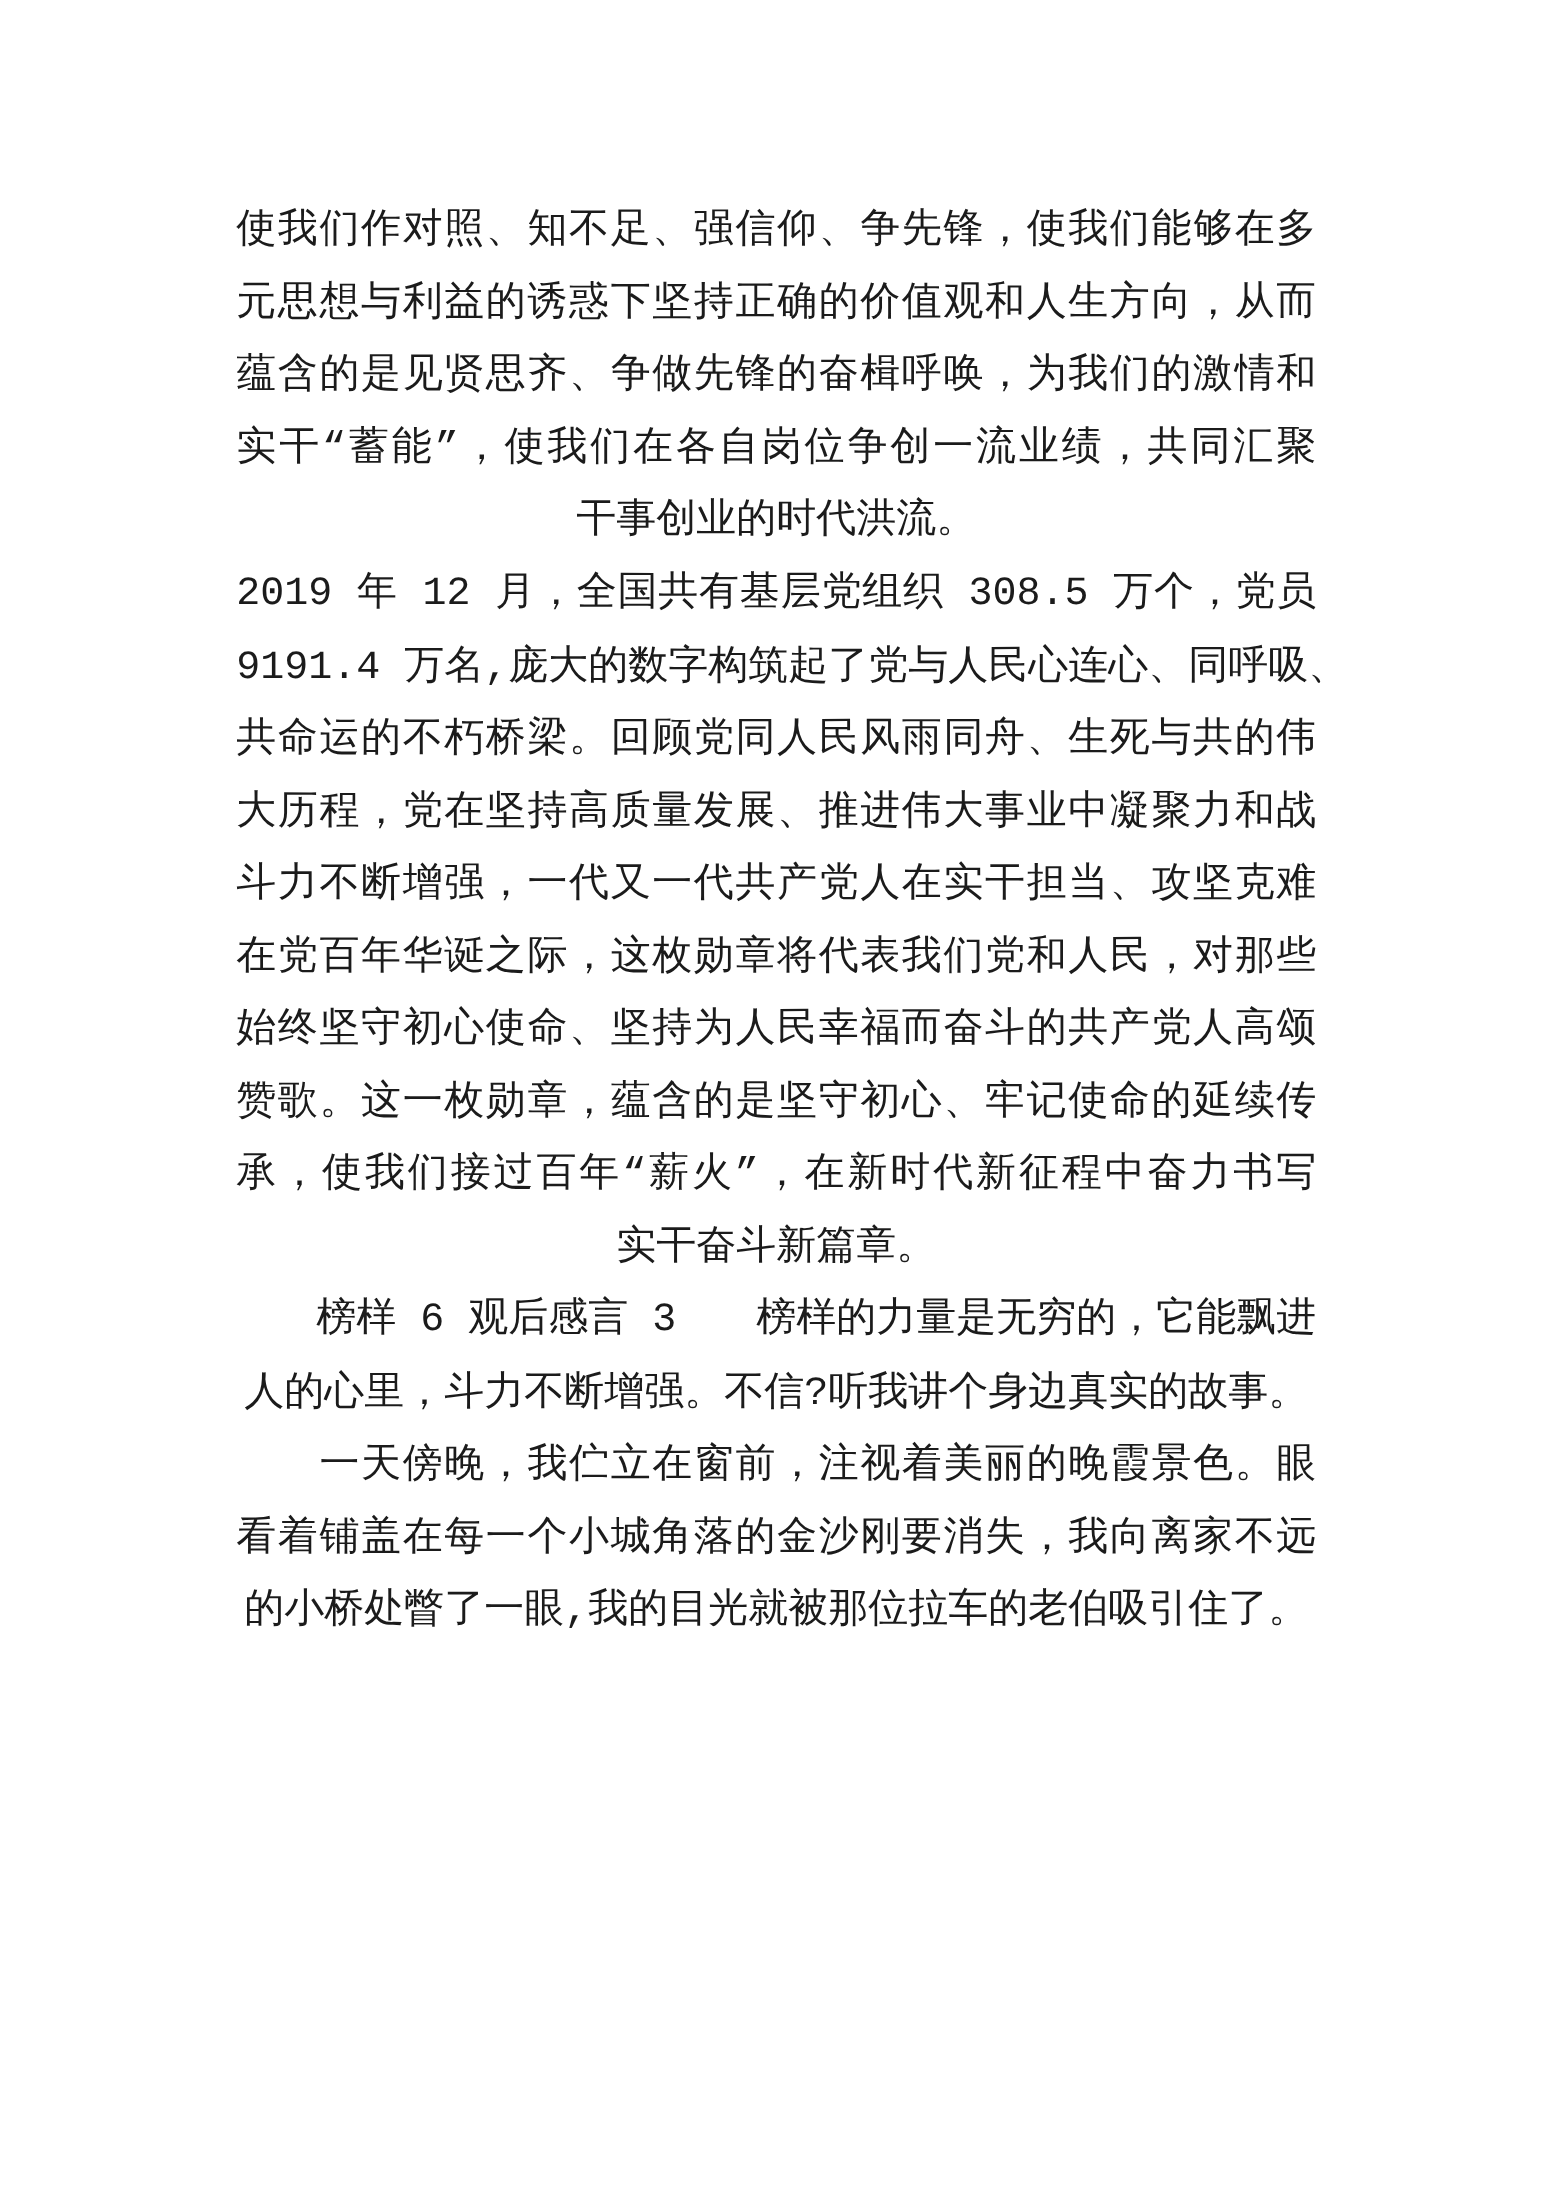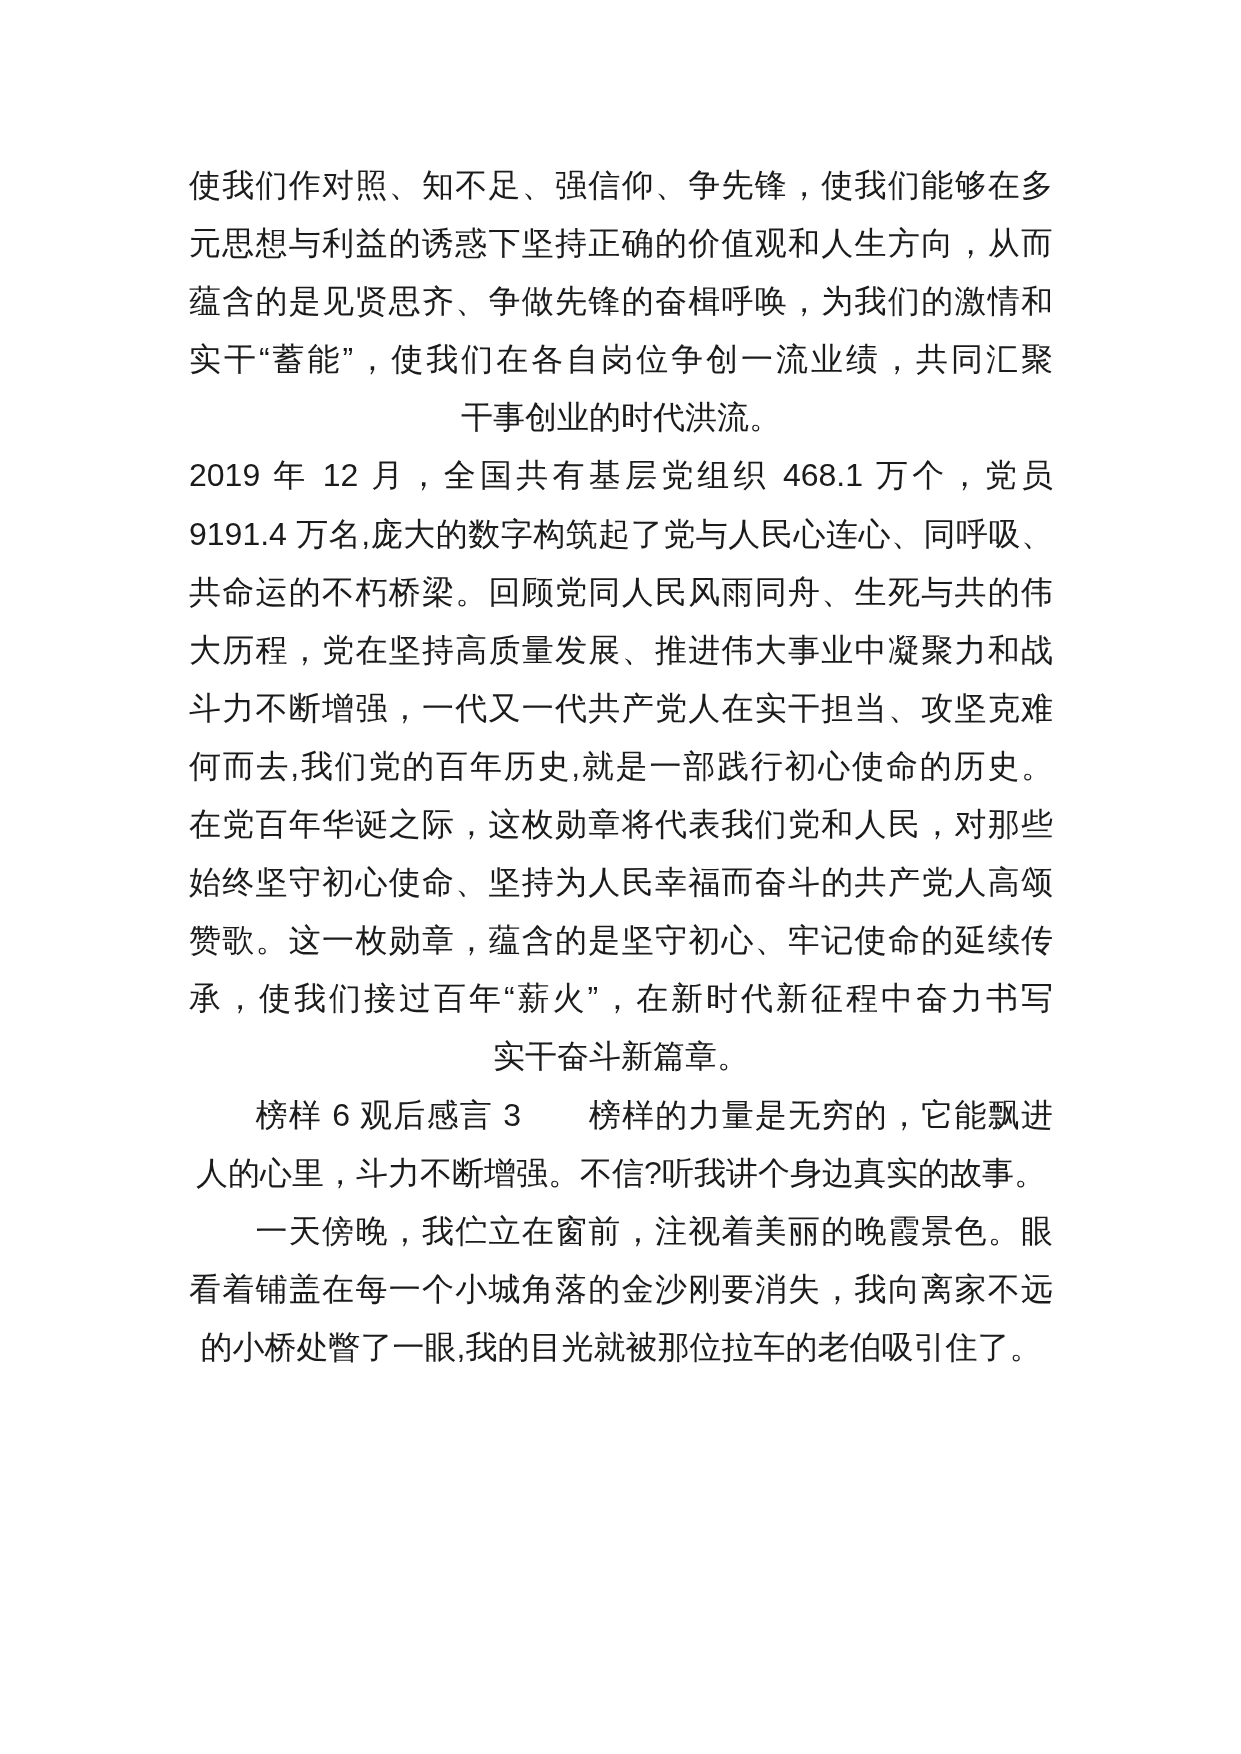--- a/index.html
+++ b/index.html
@@ -6,21 +6,21 @@
     margin: 0;
     padding: 0;
     background: #ffffff;
   }
   .page {
     position: relative;
     width: 1241px;
     height: 1754px;
     background: #ffffff;
     overflow: hidden;
-    font-family: Liberation Sans, sans-serif;
+    font-family: Liberation Mono, monospace;
     color: #1b1b1b;
   }
   .text-block {
     position: absolute;
     left: 189px;
     top: 156px;
     width: 864px;
   }
   .ln {
     height: 58.1px;
@@ -43,26 +43,25 @@
 </head>
 <body>
 
 <div class="page">
   <div class="text-block">
     <div class="ln j">使我们作对照、知不足、强信仰、争先锋，使我们能够在多</div>
     <div class="ln j">元思想与利益的诱惑下坚持正确的价值观和人生方向，从而</div>
     <div class="ln j">蕴含的是见贤思齐、争做先锋的奋楫呼唤，为我们的激情和</div>
     <div class="ln j">实干“蓄能”，使我们在各自岗位争创一流业绩，共同汇聚</div>
     <div class="ln pe">干事创业的时代洪流。</div>
-    <div class="ln j">2019 年 12 月，全国共有基层党组织 468.1 万个，党员</div>
+    <div class="ln j">2019 年 12 月，全国共有基层党组织 308.5 万个，党员</div>
     <div class="ln j">9191.4 万名,庞大的数字构筑起了党与人民心连心、同呼吸、</div>
     <div class="ln j">共命运的不朽桥梁。回顾党同人民风雨同舟、生死与共的伟</div>
     <div class="ln j">大历程，党在坚持高质量发展、推进伟大事业中凝聚力和战</div>
     <div class="ln j">斗力不断增强，一代又一代共产党人在实干担当、攻坚克难</div>
-    <div class="ln j">何而去,我们党的百年历史,就是一部践行初心使命的历史。</div>
     <div class="ln j">在党百年华诞之际，这枚勋章将代表我们党和人民，对那些</div>
     <div class="ln j">始终坚守初心使命、坚持为人民幸福而奋斗的共产党人高颂</div>
     <div class="ln j">赞歌。这一枚勋章，蕴含的是坚守初心、牢记使命的延续传</div>
     <div class="ln j">承，使我们接过百年“薪火”，在新时代新征程中奋力书写</div>
     <div class="ln pe">实干奋斗新篇章。</div>
     <div class="ln j">　　榜样 6 观后感言 3　　榜样的力量是无穷的，它能飘进</div>
     <div class="ln pe">人的心里，斗力不断增强。不信?听我讲个身边真实的故事。</div>
     <div class="ln j">　　一天傍晚，我伫立在窗前，注视着美丽的晚霞景色。眼</div>
     <div class="ln j">看着铺盖在每一个小城角落的金沙刚要消失，我向离家不远</div>
     <div class="ln pe">的小桥处瞥了一眼,我的目光就被那位拉车的老伯吸引住了。</div>

